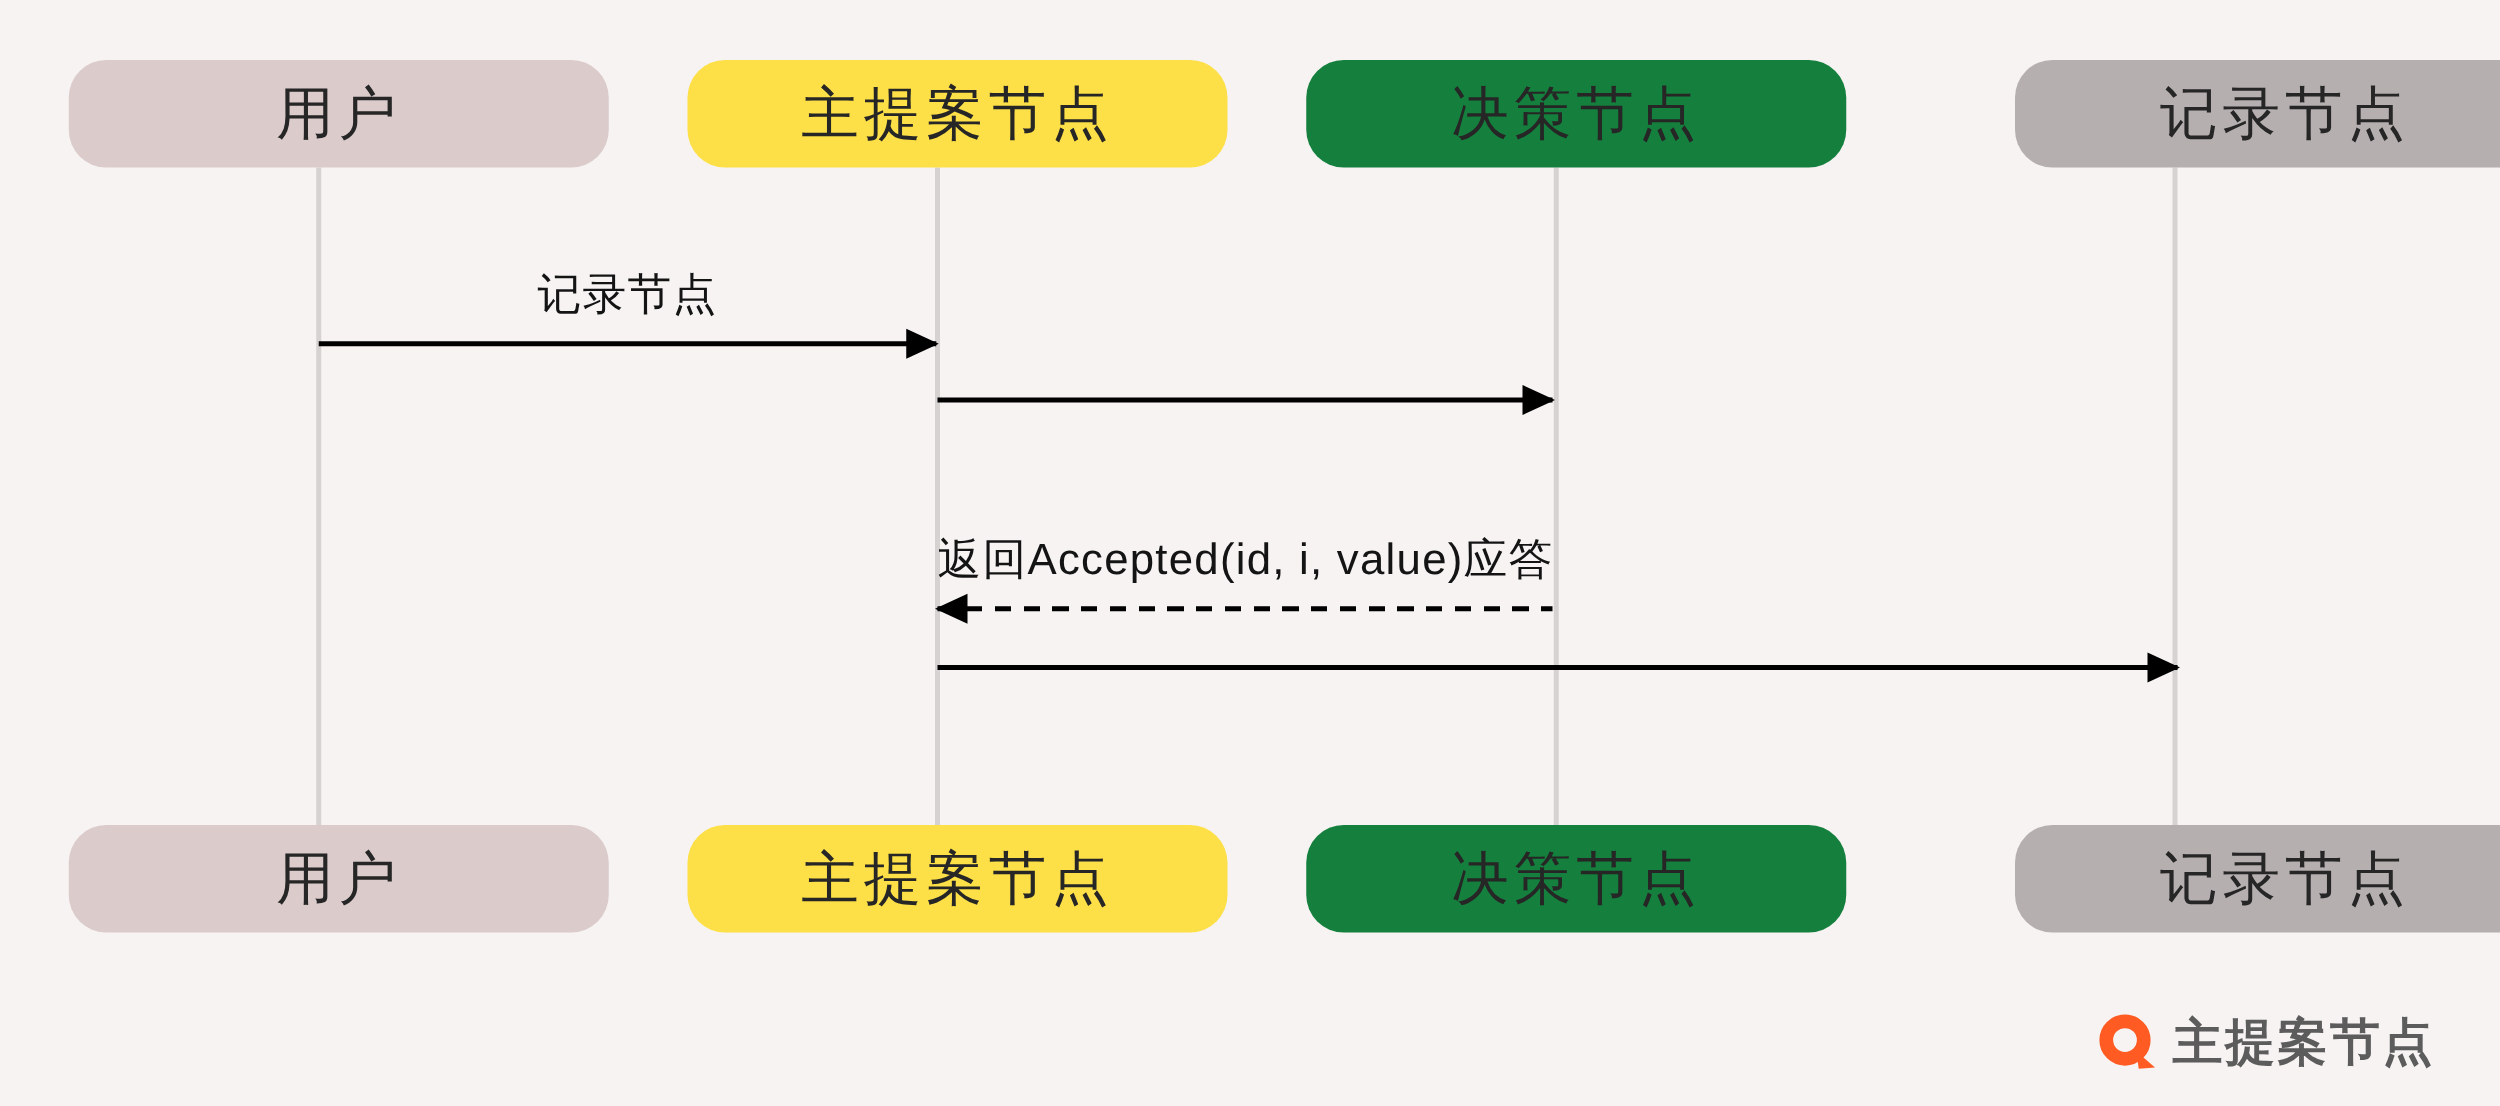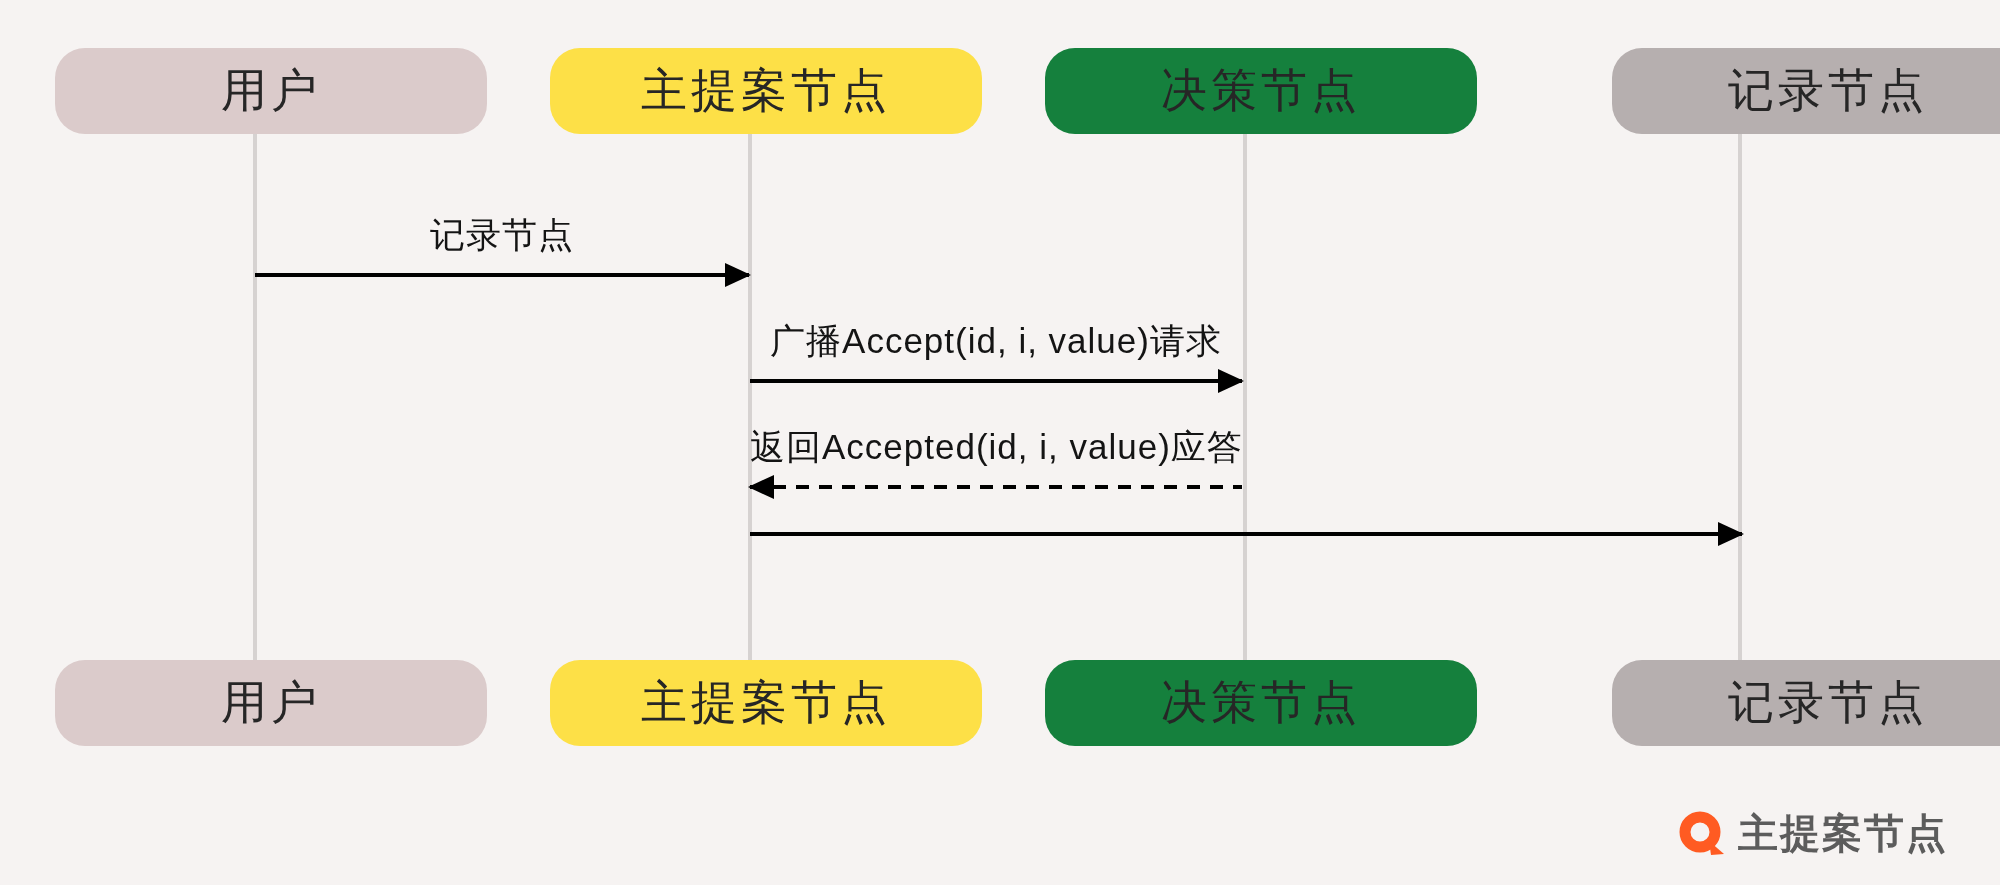--- a/index.html
+++ b/index.html
@@ -121,21 +121,20 @@
   </div>
 
   <div class="message" style="left:255px; top:212px; width:494px">
     <div class="msg-label">记录节点</div>
     <div class="msg-line solid">
       <span class="ah right"></span>
     </div>
   </div>
 
   <div class="message" style="left:750px; top:318px; width:492px">
-    <div class="msg-label">广播Accept(id, i, value)请求</div>
     <div class="msg-line solid">
       <span class="ah right"></span>
     </div>
   </div>
 
   <div class="message" style="left:750px; top:424px; width:492px">
     <div class="msg-label">返回Accepted(id, i, value)应答</div>
     <div class="msg-line dashed">
       <span class="ah left"></span>
     </div>

